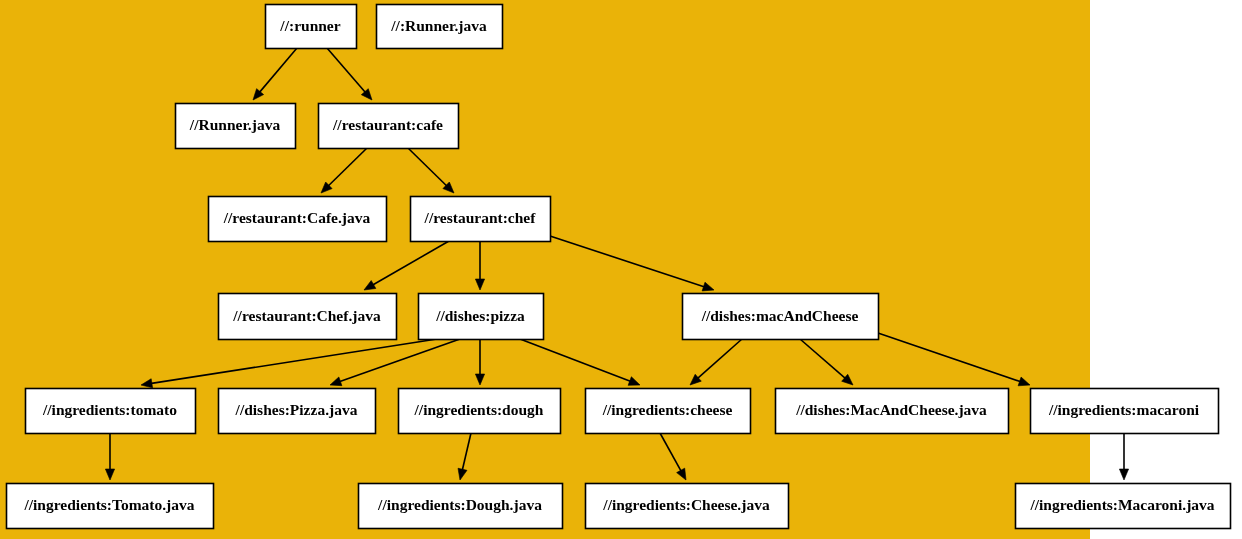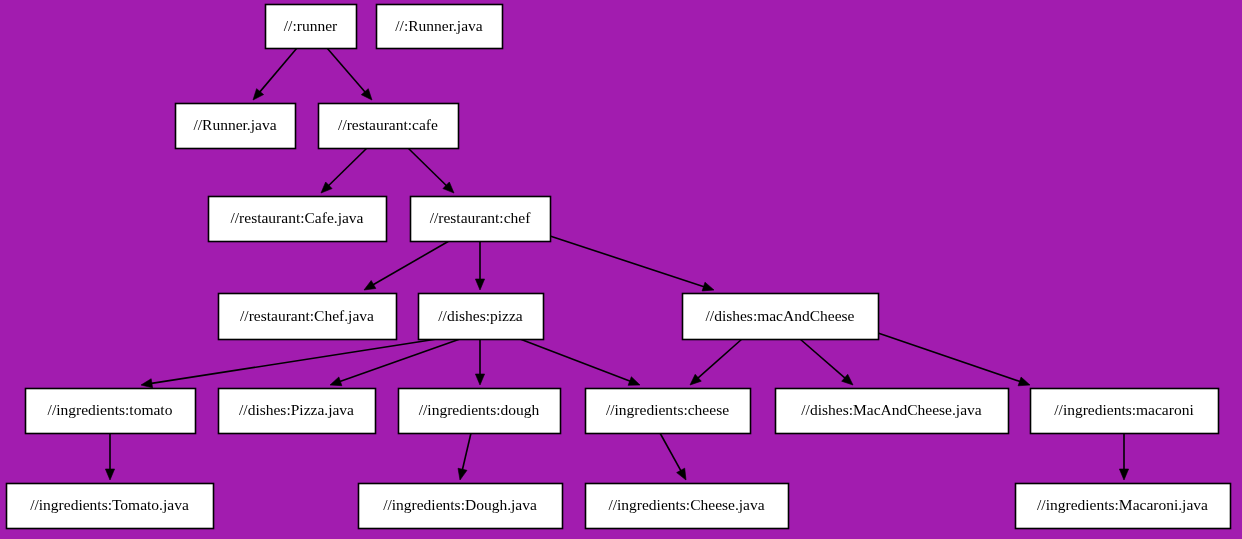--- a/index.html
+++ b/index.html
@@ -8,23 +8,24 @@
     background: #ffffff;
   }
   body {
     width: 1242px;
     height: 539px;
     overflow: hidden;
     font-family: "Liberation Serif", "DejaVu Serif", serif;
   }
   #graph-root {
     position: relative;
-    width: 1242px;
+    width: 1090px;
     height: 539px;
-    background: #a21caf;
+    background: #eab308;
+    font-weight: bold;
   }
   svg#graph-svg {
     position: absolute;
     top: 0;
     left: 0;
     width: 1242px;
     height: 539px;
     display: block;
   }
   .node-box {

